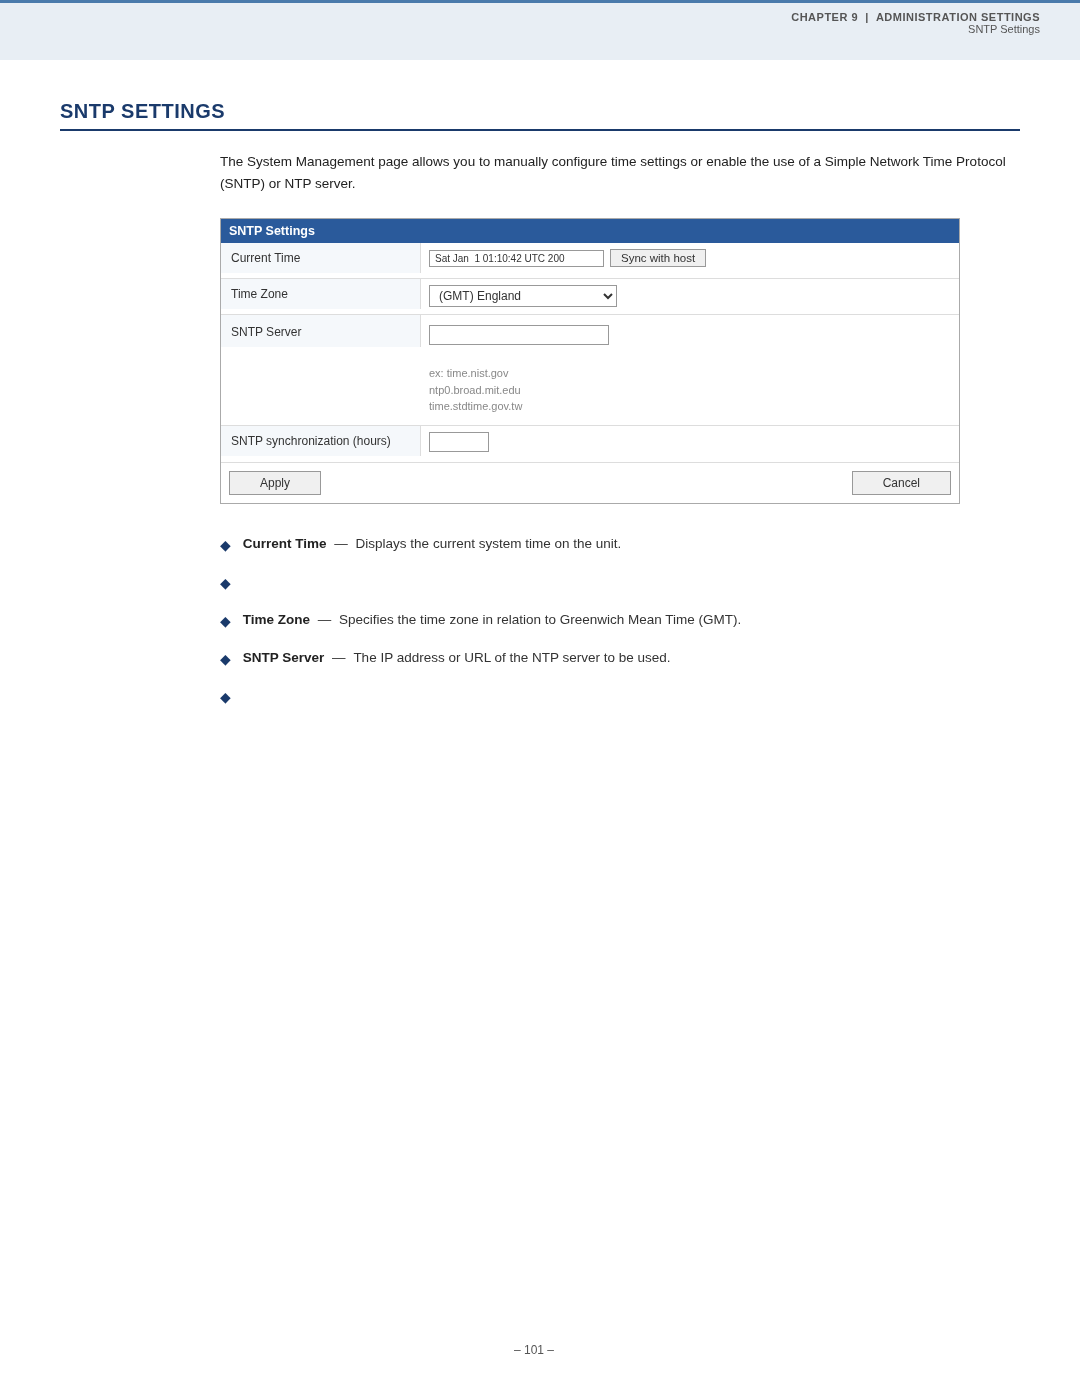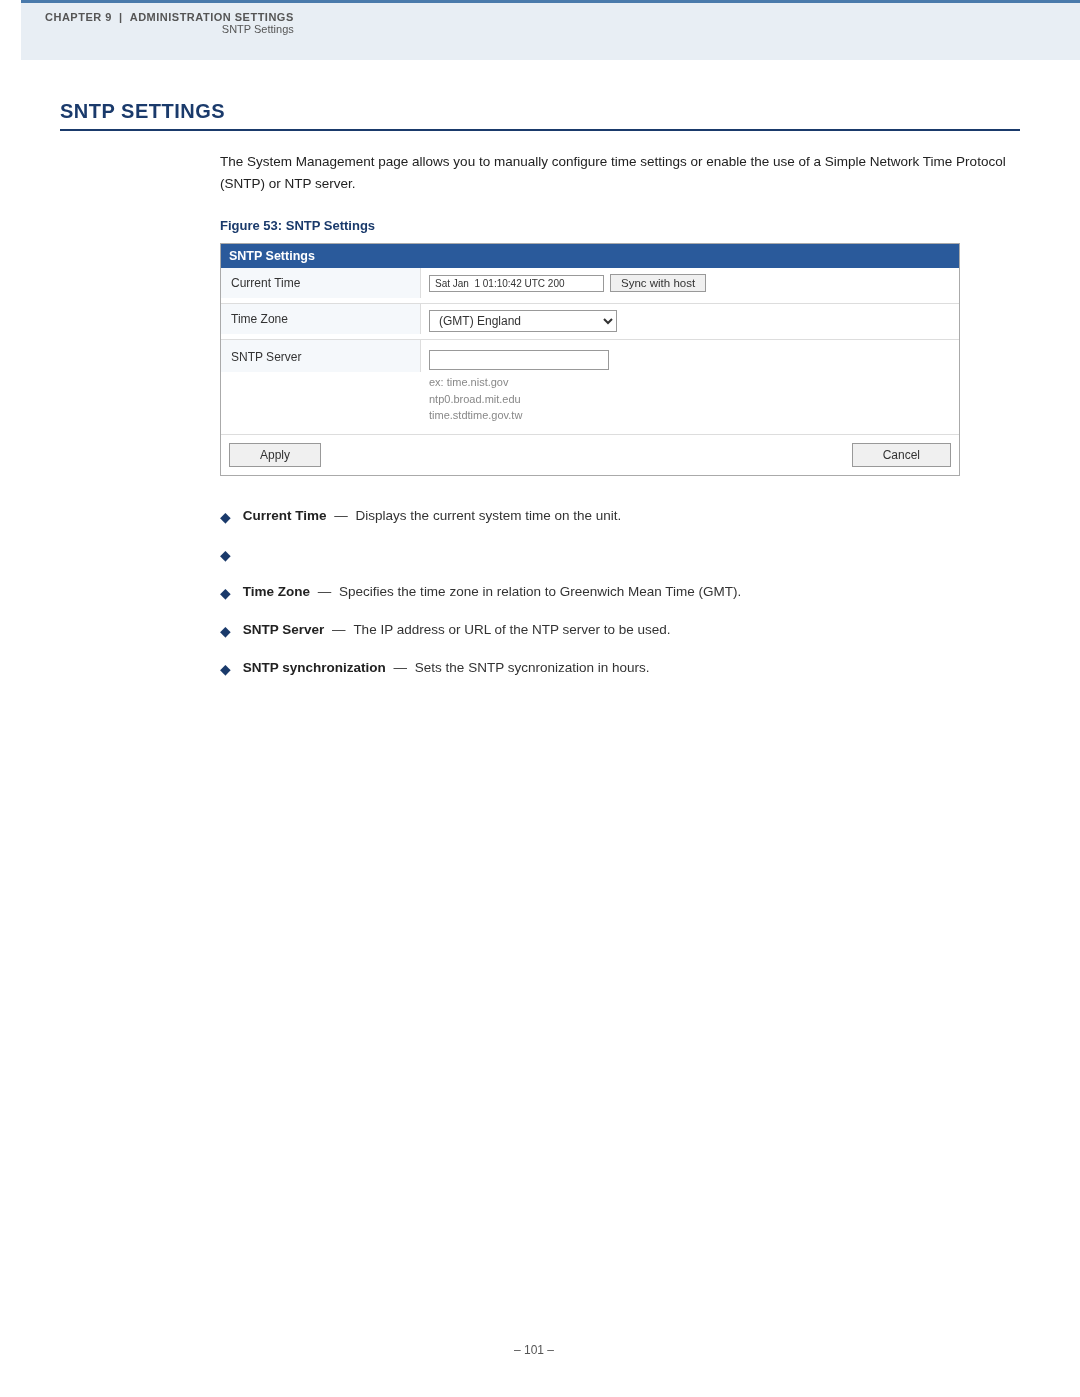--- a/index.html
+++ b/index.html
@@ -11,26 +11,25 @@
       background: #fff;
       width: 1080px;
       min-height: 1397px;
       position: relative;
     }
 
     
     .header-bar {
       background: #e8eef4;
       border-top: 3px solid #4a7aab;
-      padding: 8px 40px 8px 24px;
-      display: flex;
-      justify-content: flex-start;
+      padding: 8px 40px 8px 40px;
+      display: flex;
+      justify-content: flex-end;
       align-items: flex-start;
       min-height: 60px;
-      margin-left: 21px;
     }
 
     .header-text {
       text-align: right;
       font-size: 12px;
       color: #333;
     }
 
     .header-chapter {
       font-size: 11px;
@@ -164,21 +163,21 @@
       padding: 2px 5px;
       border: 1px solid #999;
       background: #fff;
       width: 188px;
       color: #333;
     }
 
     .sntp-server-area {
       display: flex;
       flex-direction: column;
-      gap: 4px;
+      gap: 20px;
       padding: 4px 0;
     }
 
     .sntp-server-input {
       font-size: 12px;
       border: 1px solid #999;
       padding: 2px 5px;
       width: 180px;
       background: #fff;
     }
@@ -282,21 +281,20 @@
 </div>
 
 <div class="main-content">
 
   <h1 class="section-title">
     <span class="small-caps">SNTP Settings</span>
   </h1>
 
   <p class="description">The System Management page allows you to manually configure time settings or enable the use of a Simple Network Time Protocol (SNTP) or NTP server.</p>
 
-  <div class="figure-caption">Figure 53:  SNTP Settings</div>
 
   <div class="sntp-table-wrapper">
 
     <div class="sntp-table-header">SNTP Settings</div>
 
     <div class="sntp-table-body">
 
       <div class="sntp-row">
         <div class="sntp-label">Current Time</div>
         <div class="sntp-value">
@@ -319,20 +317,26 @@
         <div class="sntp-value">
           <div class="sntp-server-area">
             <input class="sntp-server-input" type="text" value="" style="">
             <div class="sntp-server-examples">
               ex: time.nist.gov<br>ntp0.broad.mit.edu<br>time.stdtime.gov.tw
             </div>
           </div>
         </div>
       </div>
 
+      <div class="sntp-row">
+        <div class="sntp-label">SNTP synchronization (hours)</div>
+        <div class="sntp-value">
+          <input class="sntp-sync-input" type="text" value="" style="">
+        </div>
+      </div>
 
     </div>
 
     <div class="sntp-buttons-row">
       <button class="btn-apply">Apply</button>
       <button class="btn-cancel">Cancel</button>
     </div>
 
   </div>
 
@@ -364,25 +368,20 @@
       <span class="bullet-diamond">◆</span>
       <span>
         <span class="term">SNTP Server</span>
         <span class="dash"> — </span>
         <span>The IP address or URL of the NTP server to be used.</span>
       </span>
     </li>
 
     <li>
       <span class="bullet-diamond">◆</span>
-      <span>
-        <span class="term">SNTP synchronization</span>
-        <span class="dash"> — </span>
-        <span>Sets the SNTP sycnronization in hours.</span>
-      </span>
     </li>
 
   </ul>
 
 </div>
 
 <div class="page-footer">
   <span>– 101 –</span>
 </div>
 

